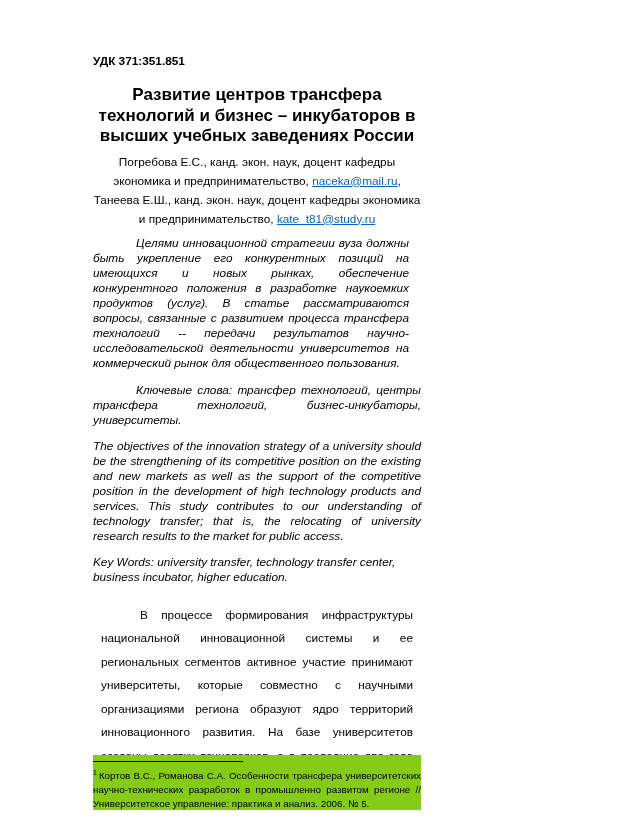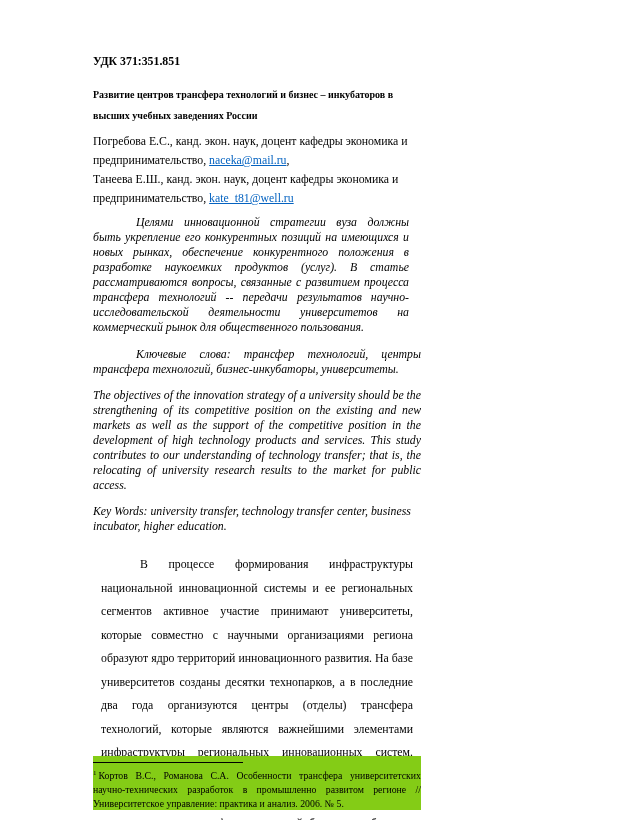--- a/index.html
+++ b/index.html
@@ -1,22 +1,22 @@
 <!DOCTYPE html>
 <html style="--link-color: #0563c1;"><head>
 <meta charset="utf-8">
 <style>
   html,body{margin:0;padding:0;background:#ffffff;}
   .page{position:relative;width:512px;height:820px;background:#fff;color:#000;
-        font-family:Liberation Serif, serif;font-size:11.8px;overflow:hidden;}
+        font-family:Liberation Sans, sans-serif;font-size:11.8px;overflow:hidden;}
   .content{padding:54px 91px 0 93px;}
   .udc{font-weight:bold;line-height:15px;margin:0 0 11px 0;}
-  .title{font-weight:bold;text-align:left;line-height:20.5px;margin:16px 0 6px 0;font-size:10px;}
+  .title{font-weight:bold;text-align:center;line-height:20.5px;margin:16px 0 6px 0;font-size:17px;}
   .authors-block{margin:0 0 7px 0;}
-  .author-line{text-align:left;line-height:19px;margin:0;}
+  .author-line{text-align:center;line-height:19px;margin:0;}
   a.email{color:var(--link-color,#0563c1);text-decoration:underline;cursor:pointer;}
   .abstract-ru{font-style:italic;text-align:justify;line-height:15px;text-indent:43px;margin:0 12px 12px 0;}
   .keywords-ru{font-style:italic;text-align:justify;line-height:15px;text-indent:43px;margin:0 0 11px 0;}
   .abstract-en{font-style:italic;text-align:justify;line-height:15px;margin:8px 0 11px 0;}
   .keywords-en{font-style:italic;text-align:left;line-height:15px;margin:0 0 19px 0;}
   .body-par{text-align:justify;line-height:23.5px;text-indent:39px;margin:8px;}
   sup.fn-ref{font-size:8px;line-height:0;vertical-align:super;}
   .footnote-area{position:absolute;left:93px;right:91px;bottom:10px;background:#84cc16;padding-top:6px;}
   .footnote-rule{width:150px;height:0;border-top:1px solid #000;margin:0 0 4px 0;}
   .footnote-par{font-size:9.8px;line-height:13.5px;text-align:justify;margin:0;}
@@ -27,21 +27,21 @@
 
 <div class="page">
   <div class="content">
 
     <p class="udc">УДК 371:351.851</p>
 
     <p class="title">Развитие центров трансфера технологий и бизнес – инкубаторов в высших учебных заведениях России</p>
 
     <div class="authors-block">
       <p class="author-line"><span>Погребова Е.С., канд. экон. наук, доцент кафедры экономика и предпринимательство, </span><a class="email">naceka@mail.ru</a><span>,</span></p>
-      <p class="author-line"><span>Танеева Е.Ш., канд. экон. наук, доцент кафедры экономика и предпринимательство, </span><a class="email">kate_t81@well.ru</a></p>
+      <p class="author-line"><span>Танеева Е.Ш., канд. экон. наук, доцент кафедры экономика и предпринимательство, </span><a class="email">kate_t81@study.ru</a></p>
     </div>
 
     <p class="abstract-ru">Целями инновационной стратегии вуза должны быть укрепление его конкурентных позиций на имеющихся и новых рынках, обеспечение конкурентного положения в разработке наукоемких продуктов (услуг). В статье рассматриваются вопросы, связанные с развитием процесса трансфера технологий -- передачи результатов научно-исследовательской деятельности университетов на коммерческий рынок для общественного пользования.</p>
 
     <p class="keywords-ru">Ключевые слова: трансфер технологий, центры трансфера технологий, бизнес-инкубаторы, университеты.</p>
 
     <p class="abstract-en">The objectives of the innovation strategy of a university should be the strengthening of its competitive position on the existing and new markets as well as the support of the competitive position in the development of high technology products and services. This study contributes to our understanding of technology transfer; that is, the relocating of university research results to the market for public access.</p>
 
     <p class="keywords-en">Key Words: university transfer, technology transfer center, business incubator, higher education.</p>
 

